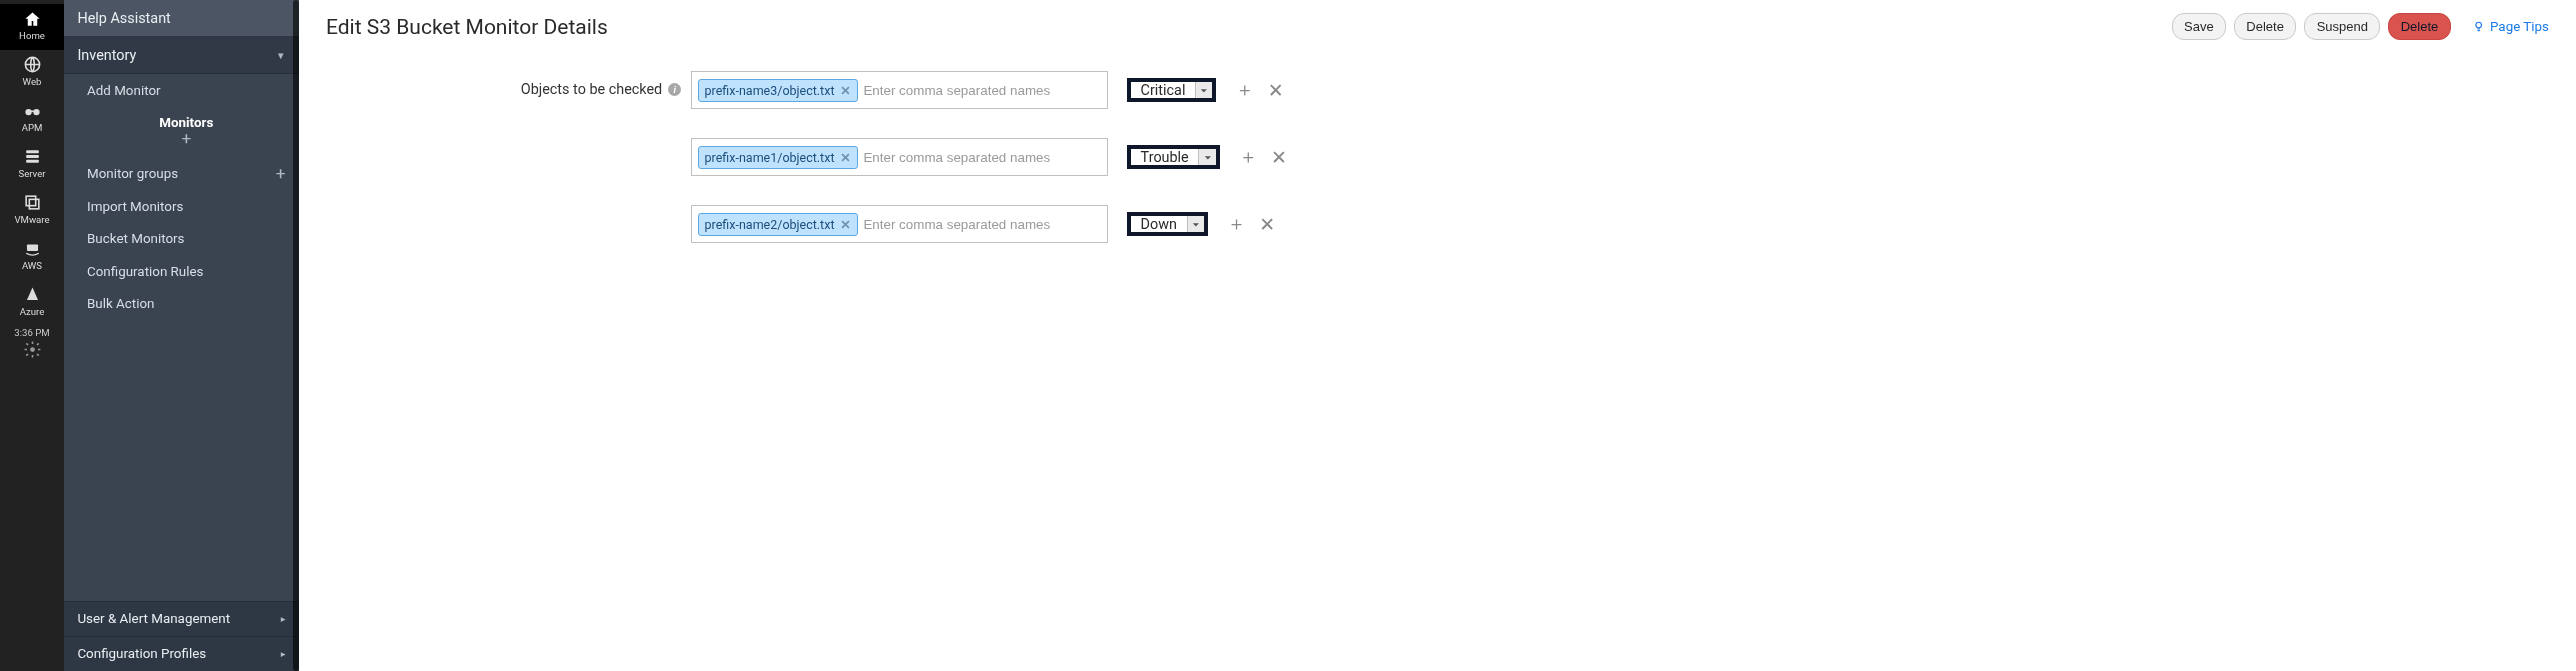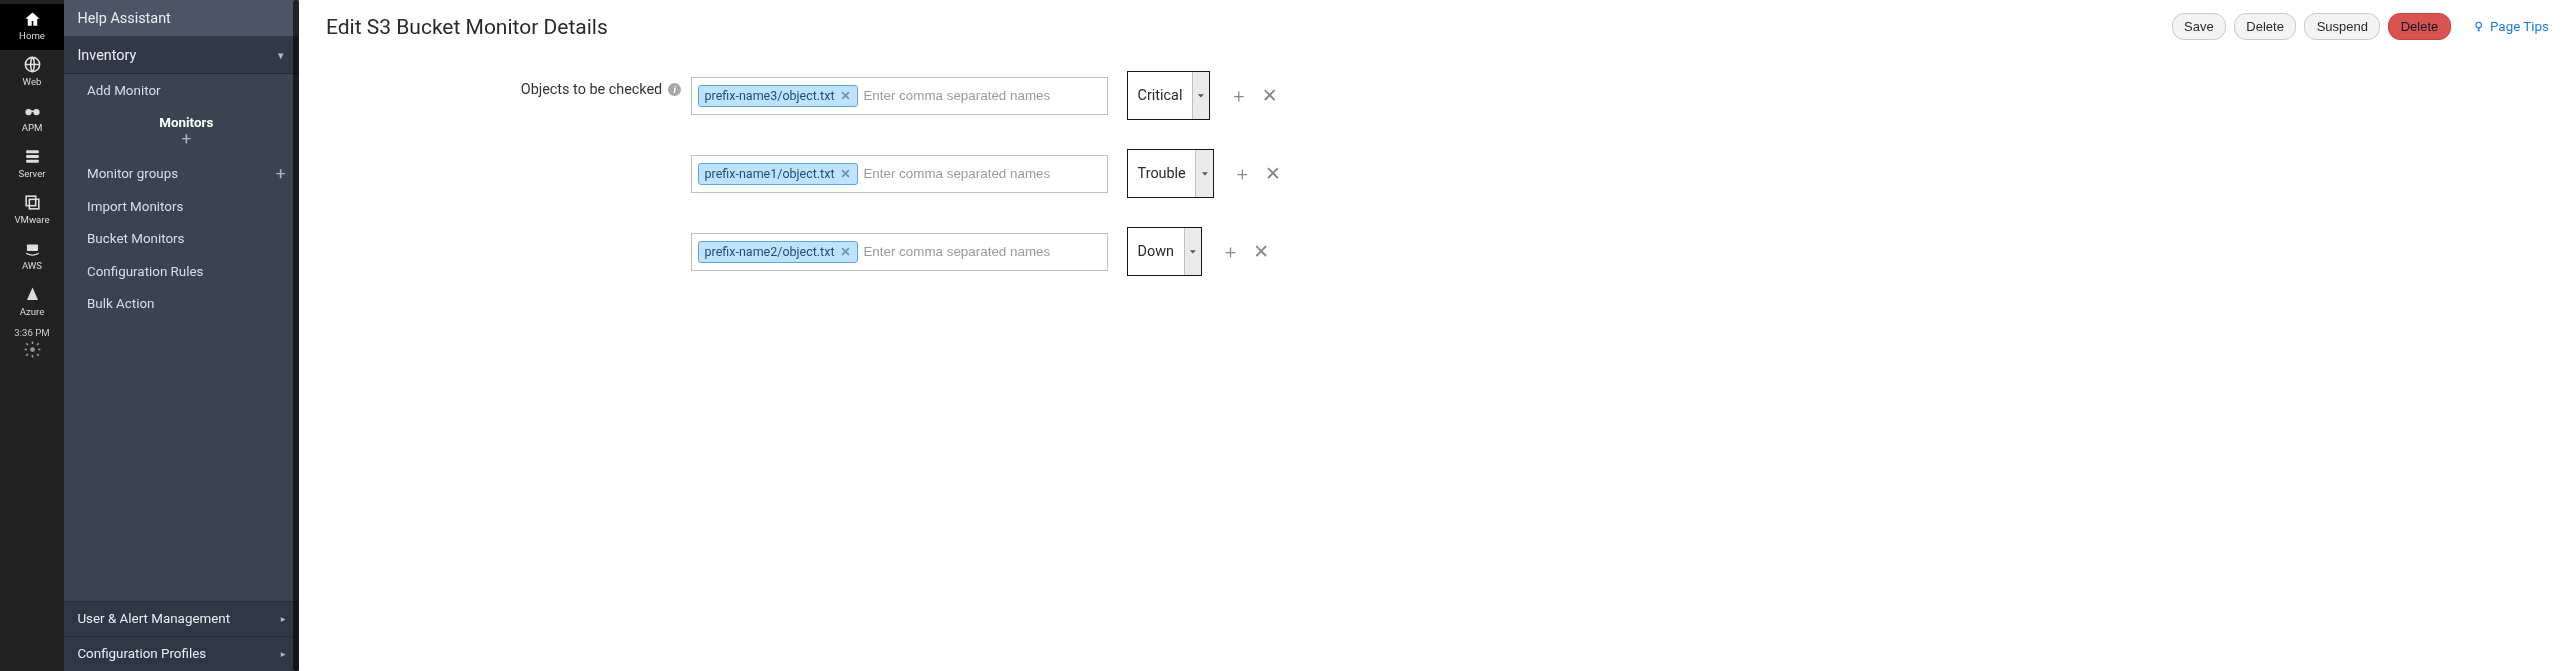--- a/index.html
+++ b/index.html
@@ -44,21 +44,21 @@
   .info { width:13.4px; height:13.4px; border-radius:50%; background:#a7a7a7; color:#fff; font-size:9.6px; font-weight:700; display:inline-flex; align-items:center; justify-content:center; font-style: italic; }
 
   .field-values { flex:1; }
   .check-row { display:flex; align-items:center; gap:19px; margin-bottom: 29px; }
   .tag-input { width: 417px; border: 1px solid #bfbfbf; background:#fff; padding: 3.8px 5.8px; min-height: 38px; display:flex; align-items:center; flex-wrap:wrap; gap:5.8px; cursor:text; }
   .tag { background: #bfe3ff; border: 1px solid #5aa7e6; color: #1d4e7a; padding: 2.9px 5.8px; border-radius: 2.9px; font-size: 12.5px; display:inline-flex; align-items:center; gap:5.8px; }
   .tag .x { color:#6f93b0; font-weight:700; cursor:pointer; font-size:12.5px; }
   .tag-input input { border:none; outline:none; flex:1; font-size:13.4px; min-width:173px; color:#333; }
   .tag-input input::placeholder { color:#9a9a9a; }
 
-  .severity { display:flex; align-items:center; border:1px solid #0f172a; height:49px; }
+  .severity { display:flex; align-items:center; border:4px solid #0f172a; height:24px; }
   .severity .label { padding: 0 9.6px; font-size:14.4px; }
   .severity .dd { width:17.3px; height:100%; border-left:1px solid #bfbfbf; background:#eaeaea; display:flex; align-items:center; justify-content:center; cursor:pointer; }
   .dd svg { width:7.7px; height:7.7px; fill:#555; }
 
   .row-act { display:flex; gap:13.4px; color:#888; font-size:19px; align-items:center; }
   .row-act span { cursor:pointer; }
 </style>
 </head>
 <body>
 

